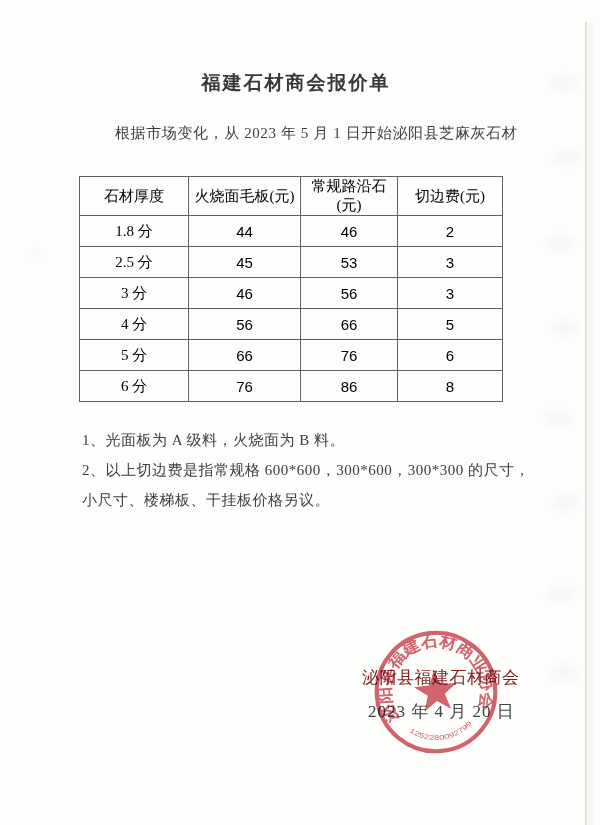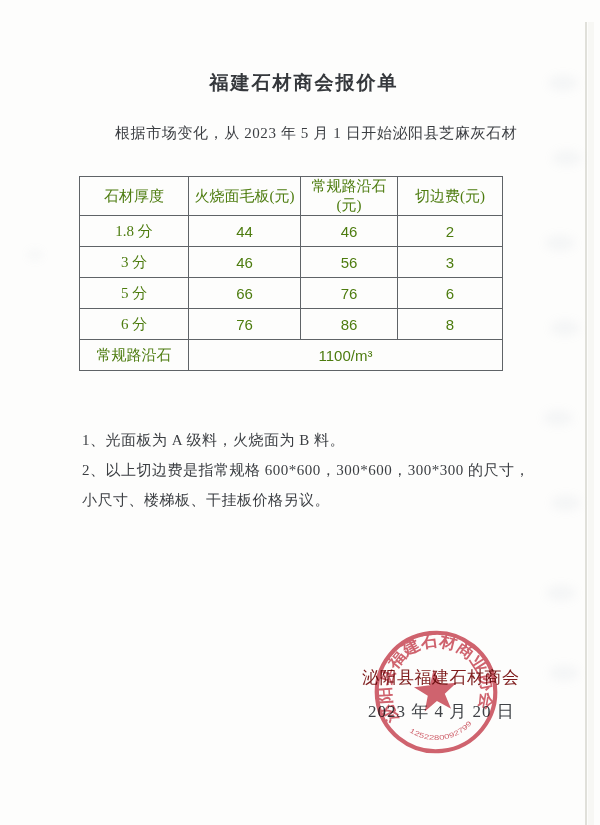--- a/index.html
+++ b/index.html
@@ -13,30 +13,30 @@
 
   
   .edge-line{position:absolute;left:585px;top:22px;width:2px;height:803px;
     background:#d6d6cf;opacity:.75;}
   .edge-hl{position:absolute;left:588px;top:22px;width:6px;height:803px;
     background:#f7f7f4;}
   .smudge{position:absolute;width:30px;height:16px;border-radius:50%;
     background:#aeb8c6;opacity:.10;filter:blur(5px);}
 
   
-  .title{position:absolute;left:8px;top:70px;width:592px;text-align:center;
+  .title{position:absolute;left:0;top:70px;width:592px;text-align:center;
     font-size:19px;font-weight:700;letter-spacing:2px;color:#35383c;}
   .intro1{position:absolute;left:115px;top:124px;font-size:15px;letter-spacing:.6px;}
   .intro2{position:absolute;left:86px;top:157px;font-size:15.5px;letter-spacing:.6px;}
 
   
   table.price{position:absolute;left:79px;top:176px;border-collapse:collapse;
     table-layout:fixed;width:423px;
     font-family:"Liberation Sans","DejaVu Sans",sans-serif;
-    color:#4d7c0f;}
+    color:#000000;}
   table.price td,table.price th{border:1px solid #5f6367;text-align:center;
     vertical-align:middle;font-weight:400;font-size:15px;padding:0;}
   table.price th{height:29px;font-family:"Liberation Serif","DejaVu Serif",serif;}
   table.price td{height:30px;}
   .c0{width:109px;} .c1{width:112px;} .c2{width:97px;} .c3{width:105px;}
   td.rowlabel{font-family:"Liberation Serif","DejaVu Serif",serif;}
 
   .note{position:absolute;left:82px;font-size:15px;letter-spacing:.5px;}
   .note1{top:431px;} .note2{top:461px;} .note3{top:491px;}
 
@@ -82,40 +82,48 @@
       <th>常规路沿石(元)</th>
       <th>切边费(元)</th>
     </tr>
     <tr>
       <td class="rowlabel">1.8 分</td>
       <td>44</td>
       <td>46</td>
       <td>2</td>
     </tr>
     <tr>
+      <td class="rowlabel">2.5 分</td>
+      <td>45</td>
+      <td>53</td>
+      <td>3</td>
+    </tr>
+    <tr>
       <td class="rowlabel">3 分</td>
       <td>46</td>
       <td>56</td>
       <td>3</td>
+    </tr>
+    <tr>
+      <td class="rowlabel">4 分</td>
+      <td>56</td>
+      <td>66</td>
+      <td>5</td>
     </tr>
     <tr>
       <td class="rowlabel">5 分</td>
       <td>66</td>
       <td>76</td>
       <td>6</td>
     </tr>
     <tr>
       <td class="rowlabel">6 分</td>
       <td>76</td>
       <td>86</td>
       <td>8</td>
-    </tr>
-    <tr>
-      <td class="rowlabel">常规路沿石</td>
-      <td colspan="3">1100/m³</td>
     </tr>
   </tbody>
     </table>
 
   <div class="note note1">1、光面板为 A 级料，火烧面为 B 料。</div>
   <div class="note note2">2、以上切边费是指常规格 600*600，300*600，300*300 的尺寸，</div>
   <div class="note note3">小尺寸、楼梯板、干挂板价格另议。</div>
 
   <div class="sig-company">泌阳县福建石材商会</div>
   <div class="sig-date">2023 年 4 月 20 日</div>

